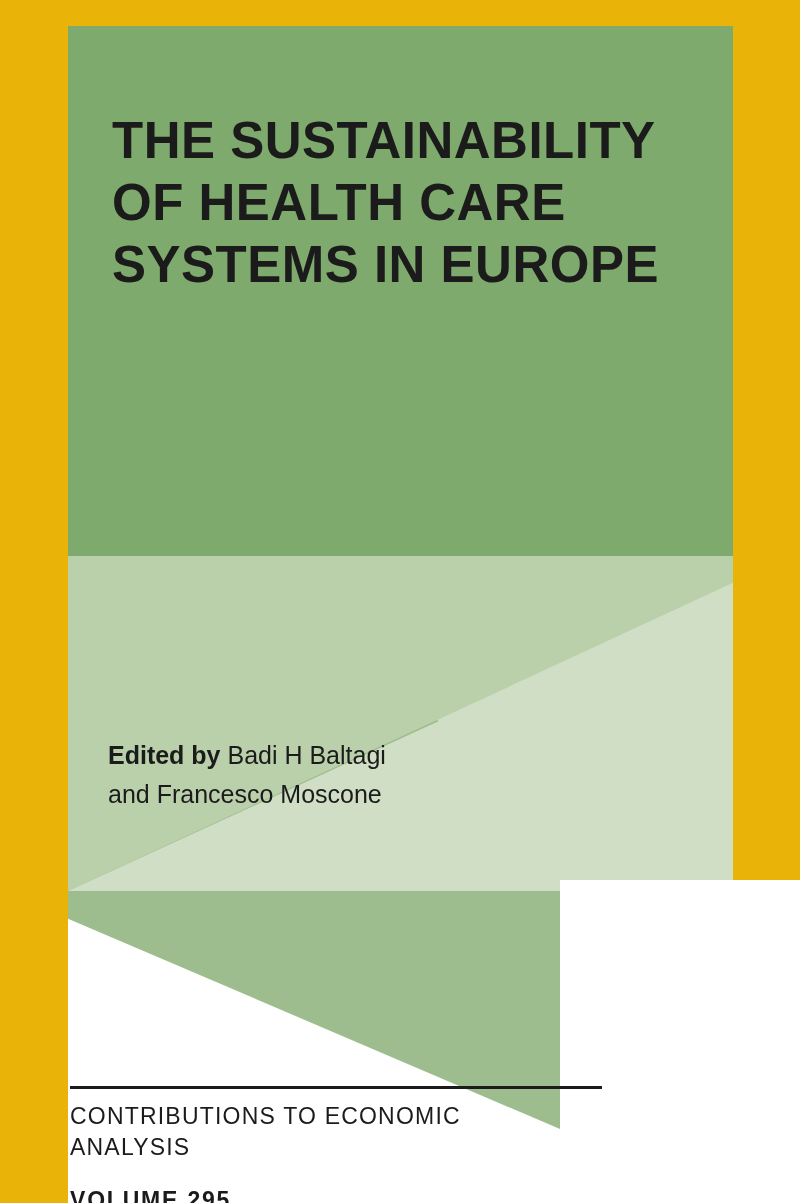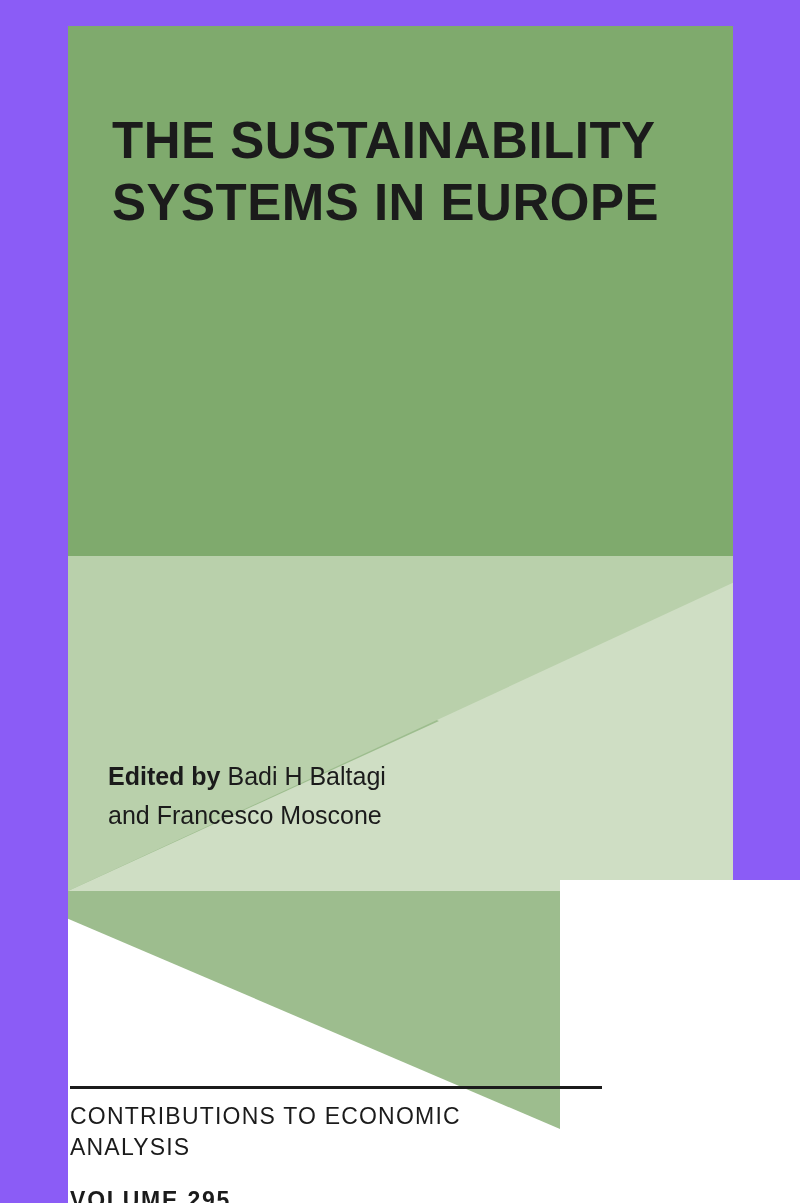--- a/index.html
+++ b/index.html
@@ -11,21 +11,21 @@
     width: 800px;
     height: 1203px;
     font-family: "Liberation Sans", sans-serif;
     overflow: hidden;
   }
 
   .book-cover {
     position: relative;
     width: 800px;
     height: 1203px;
-    background: #8b5cf6;
+    background: #eab308;
     overflow: hidden;
   }
 
   
   .band-light {
     position: absolute;
     left: 68px;
     top: 26px;
     width: 665px;
     height: 1020px;
@@ -111,21 +111,21 @@
     line-height: 1.22;
     font-weight: bold;
     letter-spacing: 0.5px;
     text-transform: uppercase;
   }
   .title-line { display: block; white-space: nowrap; }
 
   .editors {
     position: absolute;
     left: 108px;
-    top: 757px;
+    top: 736px;
     width: 560px;
     color: #1b1b1b;
     font-size: 25px;
     line-height: 1.55;
   }
   .editors .lead { font-weight: bold; }
 
   .series {
     position: absolute;
     left: 70px;
@@ -165,20 +165,21 @@
   <div class="band-dark"></div>
   <div class="band-lower"></div>
   <div class="band-lower2"></div>
   <div class="band-white-wedge"></div>
   <div class="band-white-right"></div>
 
   <div class="cover-content">
 
     <div class="title">
       <span class="title-line">THE SUSTAINABILITY</span>
+      <span class="title-line">OF HEALTH CARE</span>
       <span class="title-line">SYSTEMS IN EUROPE</span>
     </div>
 
     <div class="editors">
       <div>
         <span class="lead">Edited by</span><span> Badi H Baltagi</span>
       </div>
       <div>and Francesco Moscone</div>
     </div>
 

